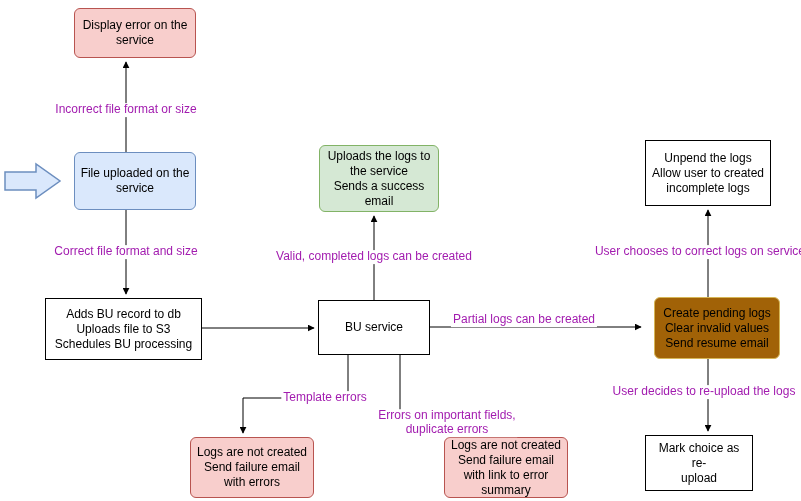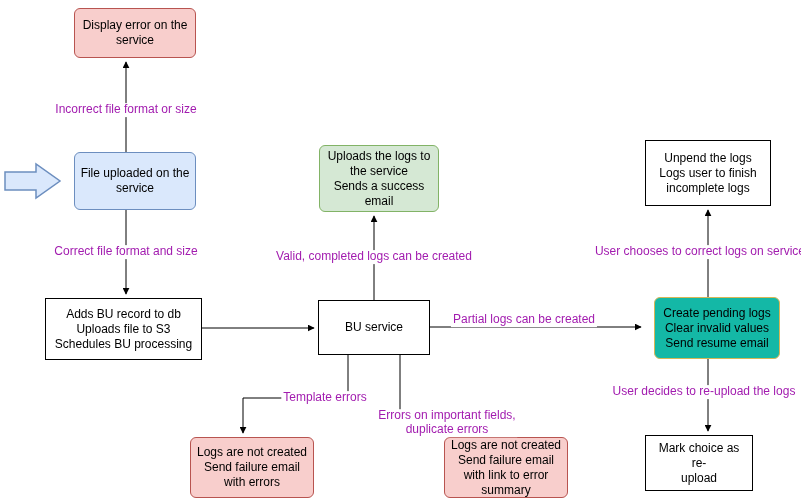--- a/index.html
+++ b/index.html
@@ -22,21 +22,21 @@
     font-size: 12px;
     line-height: 1.25;
     color: #000000;
     white-space: pre-line;
     padding: 2px 4px;
   }
   .rounded { border-radius: 6px; margin-left: 9px; }
   .pink   { background: #f8cecc; border: 1px solid #b85450; }
   .blue   { background: #dae8fc; border: 1px solid #6c8ebf; }
   .green  { background: #d5e8d4; border: 1px solid #82b366; }
-  .yellow { background: #14b8a6; border: 1px solid #d6b656; }
+  .yellow { background: #a16207; border: 1px solid #d6b656; }
   .white  { background: #ffffff; border: 1px solid #000000; }
   .edge-label {
     position: absolute;
     transform: translate(-50%, -50%);
     background: #ffffff;
     font-size: 12px;
     line-height: 1.15;
     color: #a21caf;
     text-align: center;
     white-space: pre;
@@ -91,21 +91,21 @@
   <div class="node green rounded" style="left:310px; top:145px; width:120px; height:67px;">Uploads the logs to
 the service
 Sends a success
 email</div>
 
   <div class="node yellow rounded" style="left:645px; top:297px; width:126px; height:62px;">Create pending logs
 Clear invalid values
 Send resume email</div>
 
   <div class="node white" style="left:645px; top:140px; width:126px; height:66px;">Unpend the logs
-Logs user to finish
+Allow user to created
 incomplete logs</div>
 
   <div class="node white" style="left:645px; top:435px; width:108px; height:56px;">Mark choice as re-
 upload</div>
 
   <div class="node pink rounded" style="left:181px; top:437px; width:124px; height:61px;">Logs are not created
 Send failure email
 with errors</div>
 
   <div class="node pink rounded" style="left:435px; top:437px; width:124px; height:61px;">Logs are not created

